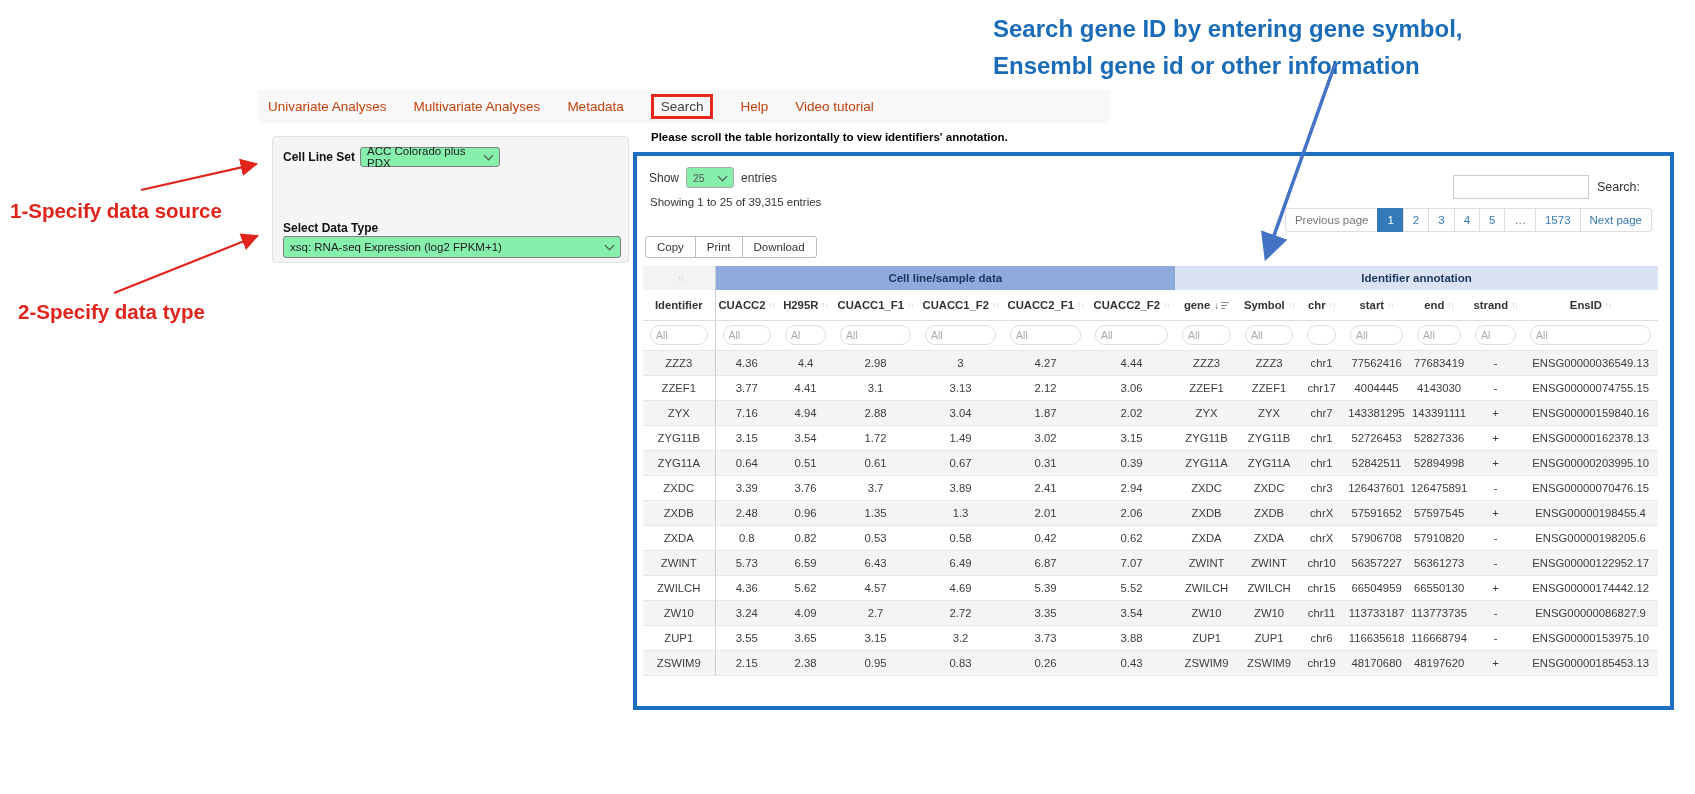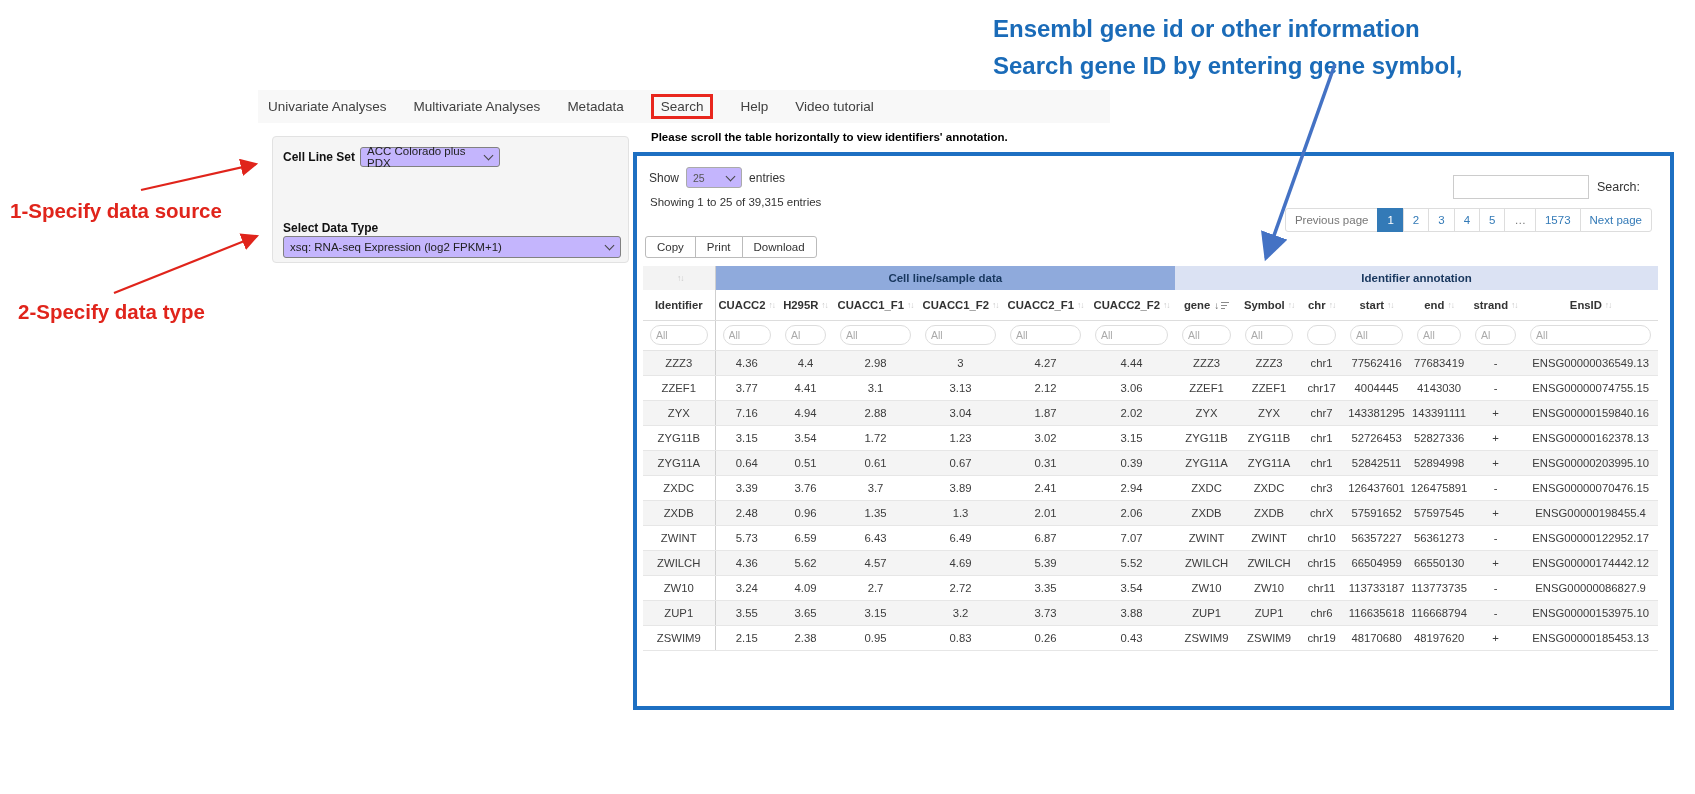--- a/index.html
+++ b/index.html
@@ -9,40 +9,40 @@
 
   
   .arrows { position:absolute; left:0; top:0; width:1695px; height:794px; pointer-events:none; z-index:20; }
   .blue-note { position:absolute; left:993px; top:10px; width:600px; color:#1a6bb8; font-size:24px; font-weight:bold; line-height:37px; z-index:15; }
   .red-note { position:absolute; color:#e0241b; font-size:20.5px; font-weight:bold; z-index:15; }
   .red-note.n1 { left:10px; top:199px; }
   .red-note.n2 { left:18px; top:300px; }
 
   
   .navbar { position:absolute; left:258px; top:90px; width:852px; height:33px; background:#f8f8f8; display:flex; align-items:center; column-gap:27px; padding-left:10px; z-index:5; }
-  .nav-item { font-size:13.5px; color:#404040; white-space:nowrap; cursor:pointer; }
+  .nav-item { font-size:13.5px; color:#c2410c; white-space:nowrap; cursor:pointer; }
   .nav-item.highlighted { color:#3f3f3f; border:3px solid #e8261d; padding:2px 7px; }
 
   
   .side-panel { position:absolute; left:272px; top:136px; width:357px; height:127px; background:#f5f5f5; border:1px solid #e2e2e2; border-radius:4px; z-index:4; }
   .cls-row { position:absolute; left:10px; top:10px; display:flex; align-items:center; }
   .panel-label { font-size:12px; font-weight:bold; color:#111; white-space:nowrap; }
-  .sel { background:#c4b5fd; border:1px solid #818181; border-radius:3px; display:flex; align-items:center; justify-content:space-between; font-size:11.5px; color:#222; padding:0 6px; cursor:pointer; }
+  .sel { background:#86efac; border:1px solid #818181; border-radius:3px; display:flex; align-items:center; justify-content:space-between; font-size:11.5px; color:#222; padding:0 6px; cursor:pointer; }
   .sel .chev { width:7px; height:7px; border-right:1.7px solid #444; border-bottom:1.7px solid #444; transform:rotate(45deg); margin:-3px 1px 0 8px; flex:none; }
   .sel.cls { margin-left:5px; width:140px; height:20px; }
   .dtype-label { position:absolute; left:10px; top:84px; }
   .sel.dtype { position:absolute; left:10px; top:99px; width:338px; height:22px;gap:23px; }
 
   
   .scroll-hint { position:absolute; left:651px; top:131px; font-size:11.5px; font-weight:bold; color:#000; z-index:5; }
 
   
   .blue-panel { position:absolute; left:633px; top:152px; width:1041px; height:558px; border:4px solid #1d6fc2; background:#fff; z-index:5; }
   .show-row { position:absolute; left:12px; top:11px; display:flex; align-items:center; font-size:12px; color:#333; }
-  .sel.plen { margin:0 7px; width:56px; height:21px; border:1px solid #aaa; color:#555; font-size:10.5px; }
+  .sel.plen { margin:0 7px; width:48px; height:21px; border:1px solid #aaa; color:#555; font-size:10.5px; }
   .showing { position:absolute; left:13px; top:40px; font-size:11.5px; color:#333; }
   .search-row { position:absolute; right:30px; top:19px; display:flex; align-items:center; }
   .search-input { width:136px; height:24px; border:1px solid #ccc; font-size:12px; padding:2px 5px; }
   .search-label { font-size:12.5px; color:#333; margin-left:8px; }
   .pagination { position:absolute; right:18px; top:52px; display:flex; font-size:11.5px; }
   .pg-item { border:1px solid #ddd; background:#fff; color:#337ab7; padding:5px 9px; margin-left:-1px; cursor:pointer; white-space:nowrap; }
   .pg-item:first-child { border-radius:3px 0 0 3px; margin-left:0; }
   .pg-item:last-child { border-radius:0 3px 3px 0; }
   .pg-item.disabled { color:#777; cursor:default;text-align:center; }
   .pg-item.ellipsis { color:#777; cursor:default; }
@@ -71,22 +71,22 @@
   .s-bars { display:inline-block; margin-left:2px; }
   .s-bars b { display:block; height:1.5px; background:#8a8a8a; margin:1.5px 0; }
   .s-bars b:nth-child(1){width:8px;} .s-bars b:nth-child(2){width:6px;} .s-bars b:nth-child(3){width:4px;}
 </style>
 </head>
 <body>
 
 <div class="canvas">
 
   <div class="blue-note">
+    <div>Search gene ID by entering gene symbol,</div>
     <div>Ensembl gene id or other information</div>
-    <div>Search gene ID by entering gene symbol,</div>
   </div>
   <div class="red-note n1">1-Specify data source</div>
   <div class="red-note n2">2-Specify data type</div>
 
   <svg class="arrows" viewBox="0 0 1695 794">
     <defs>
       <marker id="redHead" markerWidth="9" markerHeight="9" refX="7" refY="4" orient="auto">
           <path d="M0,0 L8,4 L0,8 z" fill="#e0241b"></path>
         </marker>
       <marker id="blueHead" markerWidth="9" markerHeight="9" refX="7" refY="4" orient="auto">
@@ -266,21 +266,21 @@
             <td>143381295</td>
             <td>143391111</td>
             <td>+</td>
             <td>ENSG00000159840.16</td>
           </tr>
           <tr>
             <td>ZYG11B</td>
             <td>3.15</td>
             <td>3.54</td>
             <td>1.72</td>
-            <td>1.23</td>
+            <td>1.49</td>
             <td>3.02</td>
             <td>3.15</td>
             <td>ZYG11B</td>
             <td>ZYG11B</td>
             <td>chr1</td>
             <td>52726453</td>
             <td>52827336</td>
             <td>+</td>
             <td>ENSG00000162378.13</td>
           </tr>
@@ -326,20 +326,36 @@
             <td>2.06</td>
             <td>ZXDB</td>
             <td>ZXDB</td>
             <td>chrX</td>
             <td>57591652</td>
             <td>57597545</td>
             <td>+</td>
             <td>ENSG00000198455.4</td>
           </tr>
           <tr>
+            <td>ZXDA</td>
+            <td>0.8</td>
+            <td>0.82</td>
+            <td>0.53</td>
+            <td>0.58</td>
+            <td>0.42</td>
+            <td>0.62</td>
+            <td>ZXDA</td>
+            <td>ZXDA</td>
+            <td>chrX</td>
+            <td>57906708</td>
+            <td>57910820</td>
+            <td>-</td>
+            <td>ENSG00000198205.6</td>
+          </tr>
+          <tr>
             <td>ZWINT</td>
             <td>5.73</td>
             <td>6.59</td>
             <td>6.43</td>
             <td>6.49</td>
             <td>6.87</td>
             <td>7.07</td>
             <td>ZWINT</td>
             <td>ZWINT</td>
             <td>chr10</td>

